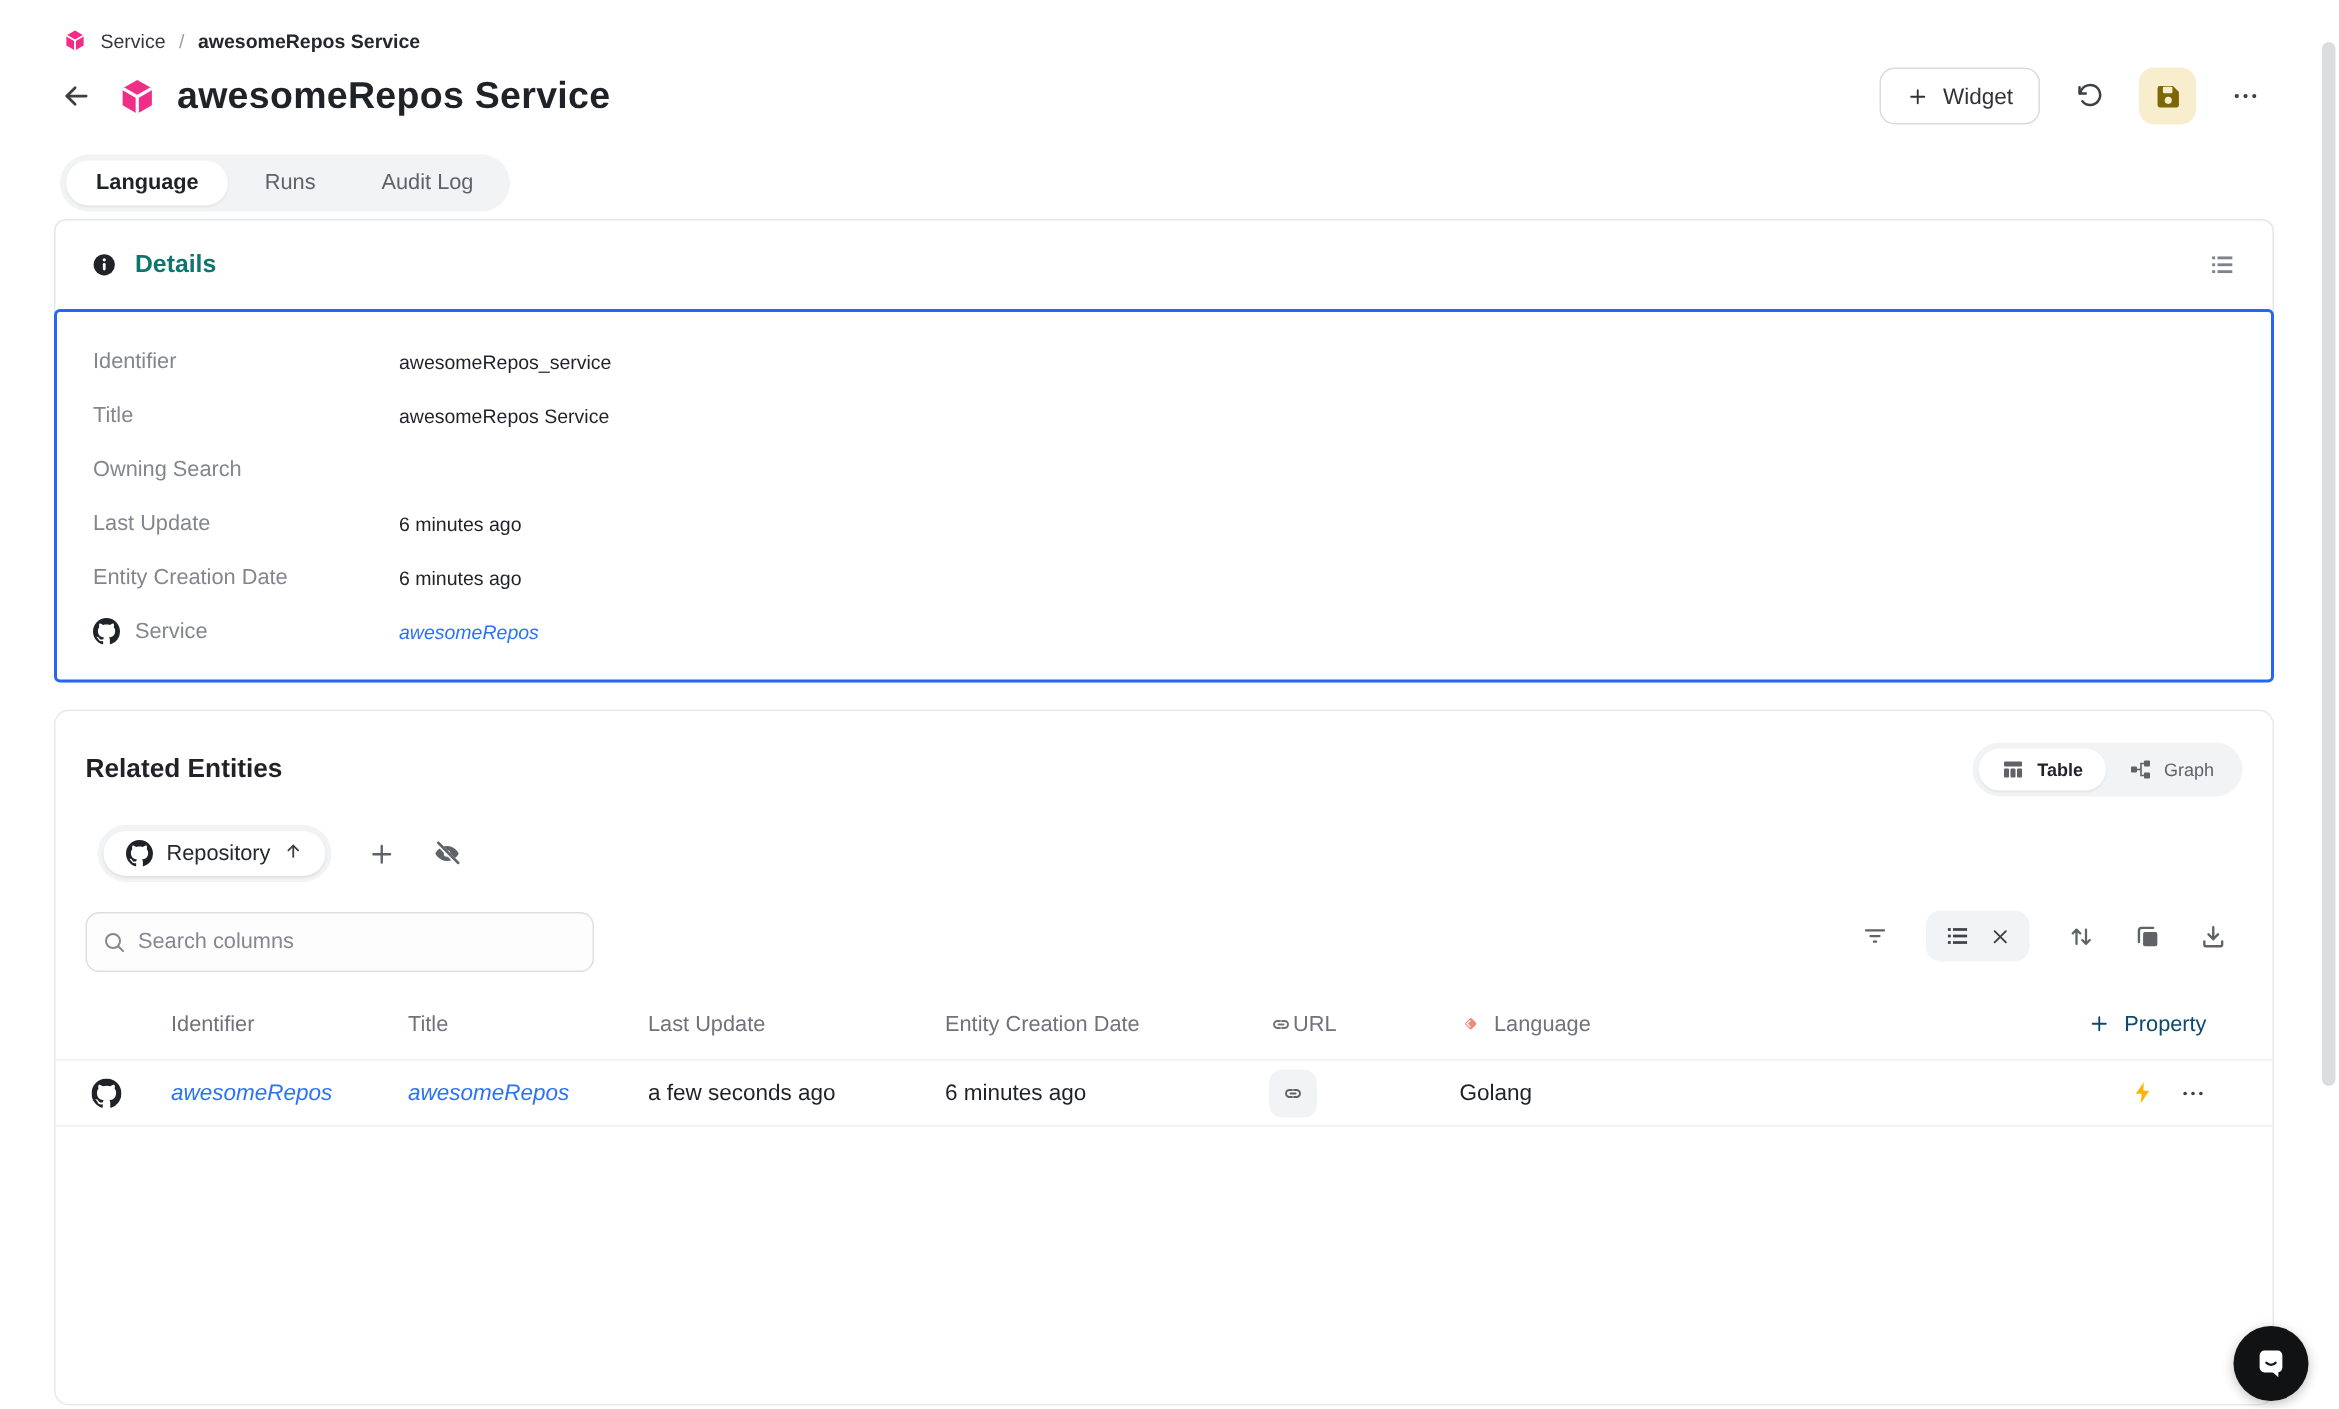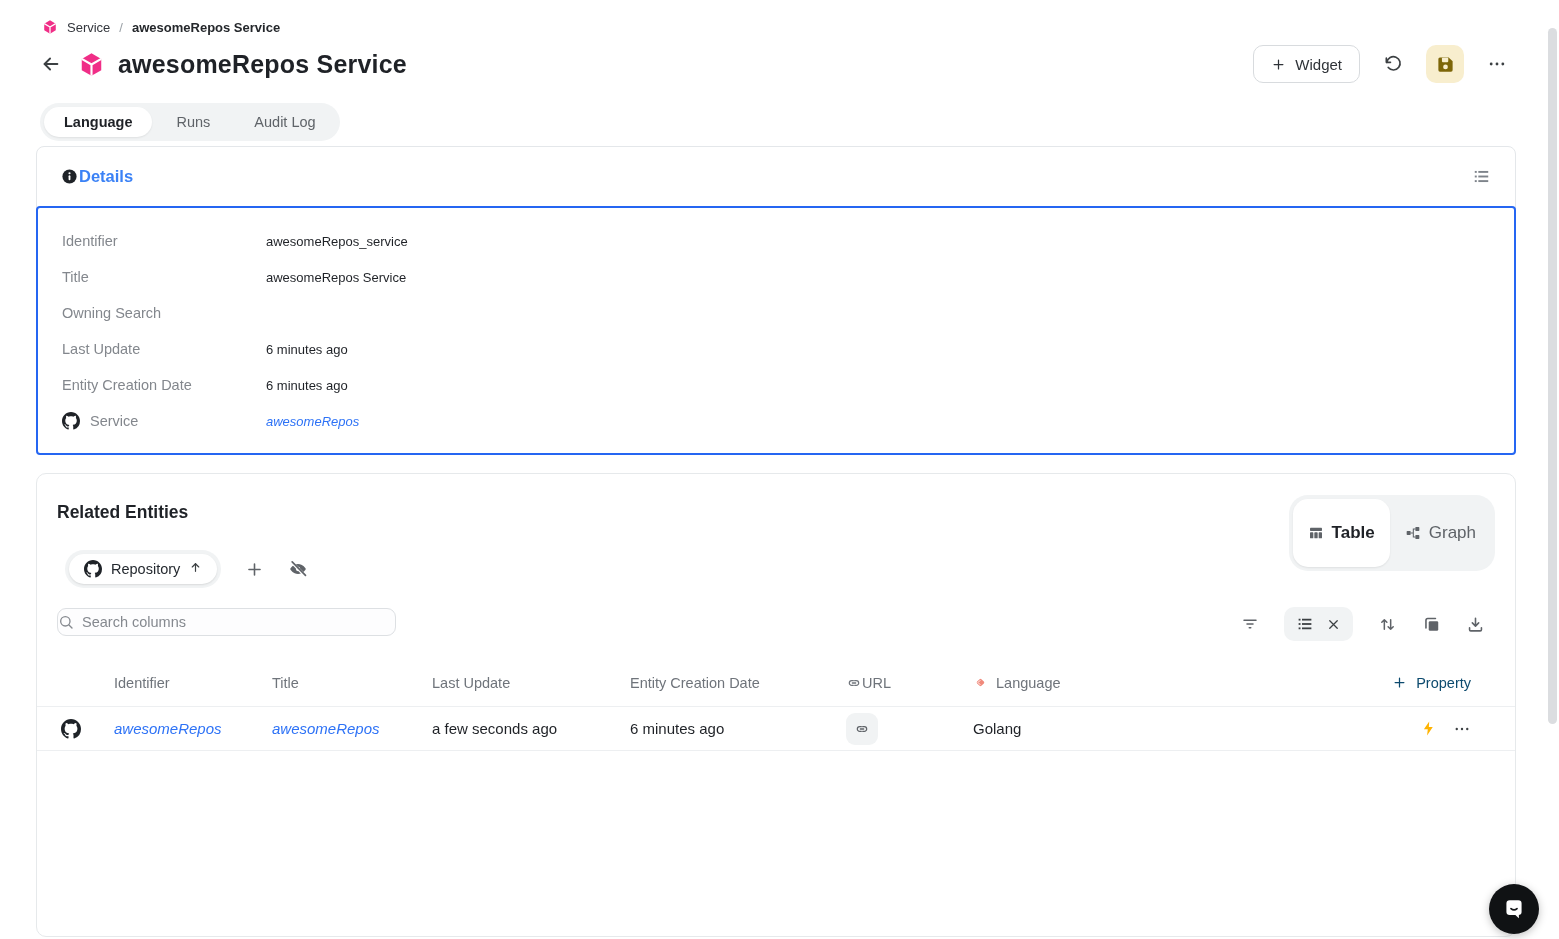--- a/index.html
+++ b/index.html
@@ -30,44 +30,44 @@
   .icon-btn.save { background:#F8EECE; color:#7D6608; }
 
   
   .tabs { top:103px; left:40px; display:flex; align-items:center; background:#F1F3F4; border-radius:20px; padding:4px; gap:4px; }
   .tab { padding:7px 20px; border-radius:16px; font-size:14.5px; color:#5F6368; cursor:pointer; white-space:nowrap; }
   .tab.active { background:#fff; color:#1F2227; font-weight:700; box-shadow:0 1px 2px rgba(0,0,0,.08); }
 
   
   .details-card { top:146px; left:36px; width:1480px; height:309px; border:1px solid #E4E7EA; border-radius:8px; background:#fff; }
   .details-header { height:59px; display:flex; align-items:center; padding:0 24px; }
-  .details-title { margin-left:1px; font-size:16.5px; font-weight:700; color:#3b82f6; }
+  .details-title { margin-left:12px; font-size:16.5px; font-weight:700; color:#0f766e; }
   .details-header-actions { margin-left:auto; color:#7E838A; display:flex; cursor:pointer; }
   .details-body { position:absolute; left:-1px; right:-1px; top:59px; bottom:-1px; border:2px solid #2566F2; border-radius:4px; background:#fff; padding:15px 0 0 24px; }
   .detail-row { height:36px; display:flex; align-items:center; }
   .detail-label { width:204px; font-size:14.5px; color:#83878D; display:flex; align-items:center; gap:10px; }
   .detail-value { font-size:13px; color:#1F2227; }
   a.link, .link { color:#2D72F6; text-decoration:none; cursor:pointer;font-style:italic; }
 
   
   .related-card { top:473px; left:36px; width:1480px; height:464px; border:1px solid #E6E9EB; border-radius:10px; background:#fff; }
   .related-title { position:absolute; top:28px; left:20px; font-size:17.5px; font-weight:700; color:#1F2227; }
 
   .view-toggle { position:absolute; top:21px; right:20px; display:flex; align-items:center; background:#F1F3F4; border-radius:19px; padding:4px; }
-  .view-opt { display:flex; align-items:center; gap:8px; padding:24px 15px; border-radius:15px; font-size:17px; color:#5F6368; cursor:pointer; }
+  .view-opt { display:flex; align-items:center; gap:8px; padding:6px 15px; border-radius:15px; font-size:12px; color:#5F6368; cursor:pointer; }
   .view-opt.active { background:#fff; color:#1F2227; font-weight:700; box-shadow:0 1px 2px rgba(0,0,0,.08); }
 
   .relation-bar { position:absolute; top:76px; left:28px; display:flex; align-items:center; gap:24px; }
   .relation-ring { background:#F1F3F4; border-radius:20px; padding:4px; }
   .relation-pill { display:flex; align-items:center; gap:9px; background:#fff; border-radius:16px; padding:6px 15px; font-size:14.5px; font-weight:500; color:#24292F; box-shadow:0 1px 2px rgba(0,0,0,.1); cursor:pointer; }
   .relation-pill .up-arrow { color:#3C4043; font-size:14px; }
   .add-relation-btn { color:#5F6368; display:flex; cursor:pointer; background:none; border:none; }
   .hide-relations-btn { color:#5F6368; display:flex; cursor:pointer; background:none; border:none; }
 
-  .search-wrap { position:absolute; top:134px; left:20px; width:339px; height:28px; border:1px solid #DDE0E3; border-radius:9px; background:#FDFDFE; display:flex; align-items:center; padding:0 0; gap:8px; }
+  .search-wrap { position:absolute; top:134px; left:20px; width:339px; height:40px; border:1px solid #DDE0E3; border-radius:9px; background:#FDFDFE; display:flex; align-items:center; padding:0 10px; gap:8px; }
   .search-wrap input { border:none; outline:none; background:transparent; font-size:14.5px; color:#3C4043; width:100%; font-family:inherit; }
   .search-wrap input::placeholder { color:#85898F; }
 
   .table-toolbar { position:absolute; top:131px; right:30px; height:38px; display:flex; align-items:center; gap:25px; color:#5F6368; }
   .tool-icon { display:flex; cursor:pointer; color:#5F6368; }
   .tool-group { display:flex; align-items:center; gap:12px; background:#F1F3F4; border-radius:10px; padding:8px 12px; color:#3C4043; }
 
   .grid { position:absolute; top:185px; left:0; right:0; }
   .grid-row { display:flex; align-items:center; padding-left:24px; padding-right:44px; }
   .grid-head { height:48px; border-bottom:1px solid #EDEFF1; color:#6F747B; font-size:14.5px; }

